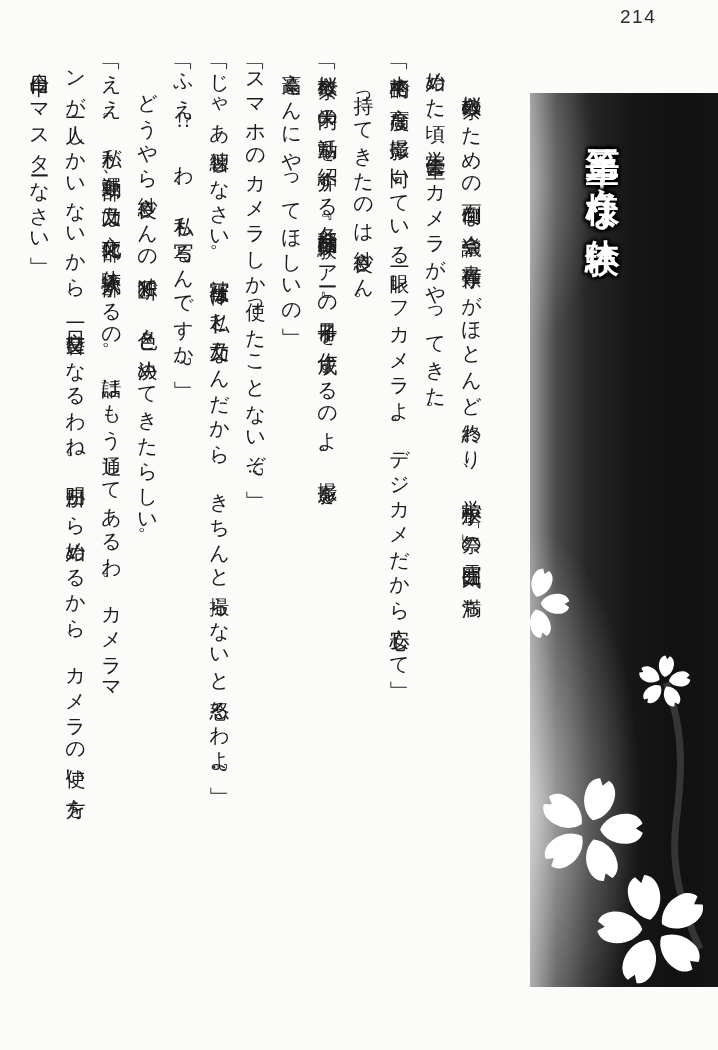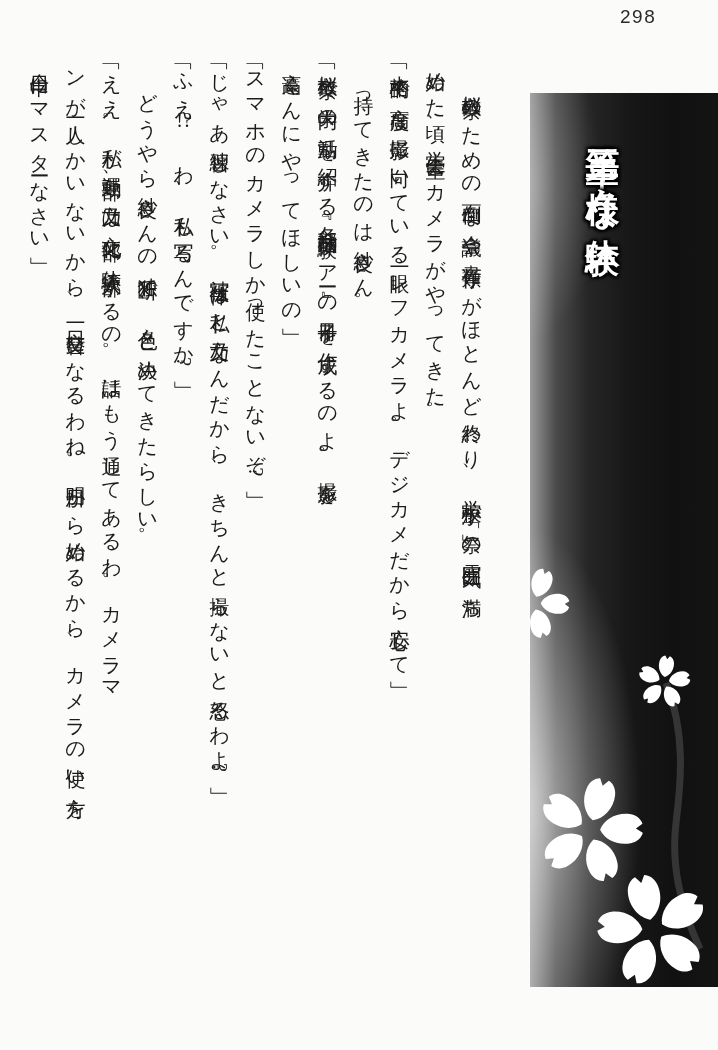--- a/index.html
+++ b/index.html
@@ -87,21 +87,21 @@
   .tcy {
     text-combine-upright: all;
     letter-spacing: 0;
   }
 </style>
 </head>
 <body>
 
 <div class="page">
 
-  <div class="page-number">298</div>
+  <div class="page-number">214</div>
 
   <div class="banner">
     <svg class="deco" width="188" height="894" viewBox="0 0 188 894">
       <defs>
         <g id="sakura">
           <g id="petal">
             <path d="M 0,-9 C -9,-13 -15,-24 -13,-36 C -12,-42 -8,-46 -4,-47 L 0,-41 L 4,-47 C 8,-46 12,-42 13,-36 C 15,-24 9,-13 0,-9 Z"></path>
           </g>
           <use href="#petal" transform="rotate(72)"></use>
           <use href="#petal" transform="rotate(144)"></use>

